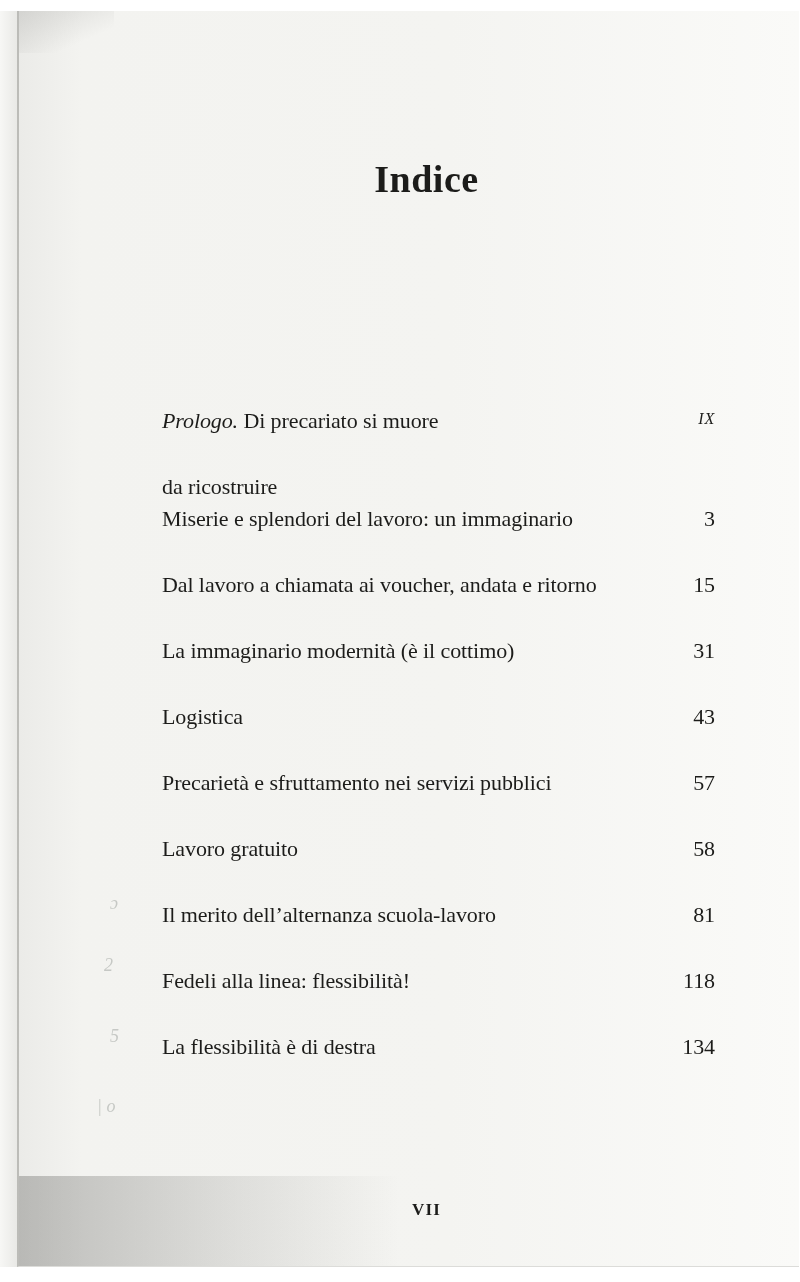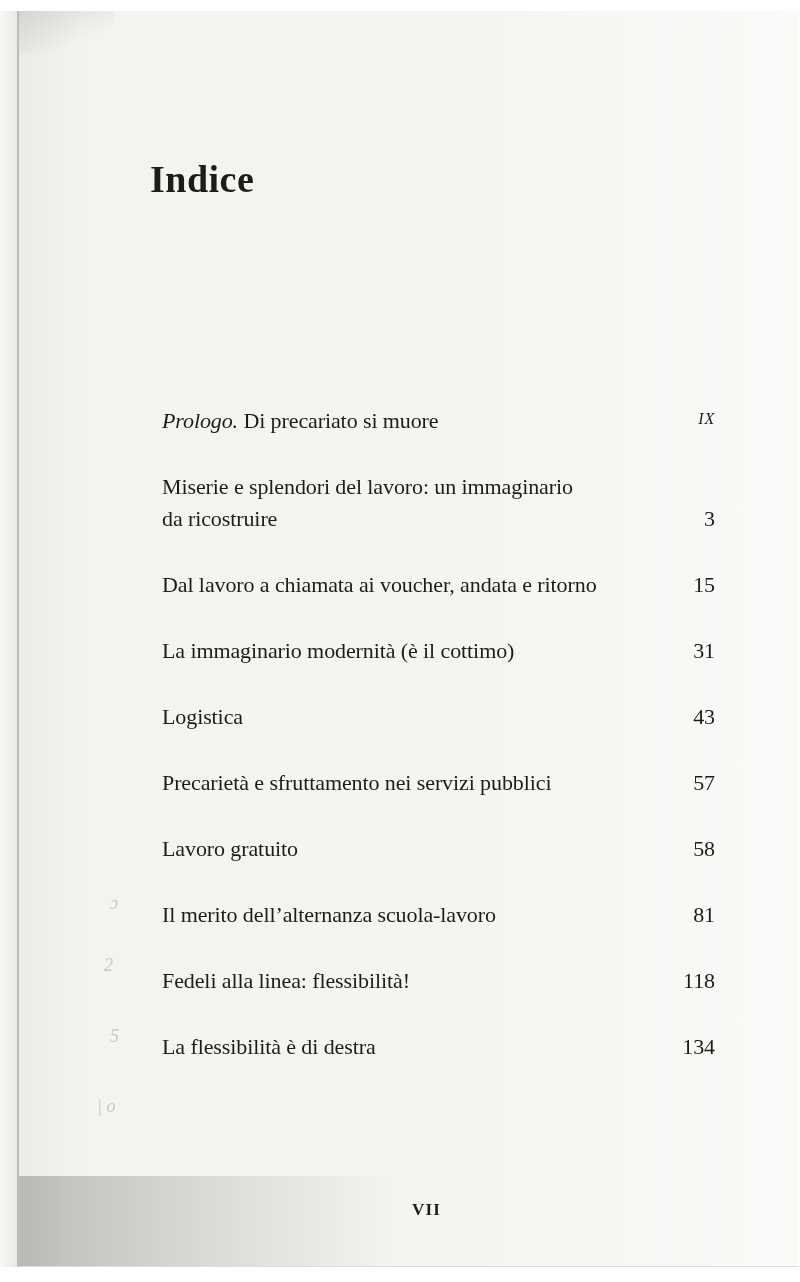--- a/index.html
+++ b/index.html
@@ -41,21 +41,21 @@
   .bottom-shade {
     position: absolute;
     left: 0; bottom: 0;
     width: 75%; height: 90px;
     background: linear-gradient(to right, rgba(115,115,112,0.42), rgba(115,115,112,0.16) 38%, rgba(115,115,112,0) 65%);
   }
   .book-title {
     position: absolute;
     left: 150px; top: 130px;
     width: 553px;
-    text-align: left;
+    text-align: center;
     font-size: 38px;
     line-height: 48px;
     letter-spacing: 0.5px;
   }
   .toc-list {
     position: absolute;
     left: 150px; top: 405px;
     width: 553px;
     margin-left: 12px;
   }
@@ -116,21 +116,21 @@
 
 <h1 class="book-title">Indice</h1>
 
 <div class="toc-list">
   <div class="entry">
     <span class="entry-title"><span class="line"><em>Prologo.</em> Di precariato si muore</span></span>
     <span class="entry-page roman">IX</span>
   </div>
 
   <div class="entry">
-    <span class="entry-title"><span class="line">Miserie e splendori del lavoro: un immaginario</span><span class="line">da ricostruire</span></span>
+    <span class="entry-title"><span class="line">da ricostruire</span><span class="line">Miserie e splendori del lavoro: un immaginario</span></span>
     <span class="entry-page">3</span>
   </div>
 
   <div class="entry">
     <span class="entry-title"><span class="line">Dal lavoro a chiamata ai voucher, andata e ritorno</span></span>
     <span class="entry-page">15</span>
   </div>
 
   <div class="entry">
     <span class="entry-title"><span class="line">La immaginario modernità (è il cottimo)</span></span>

